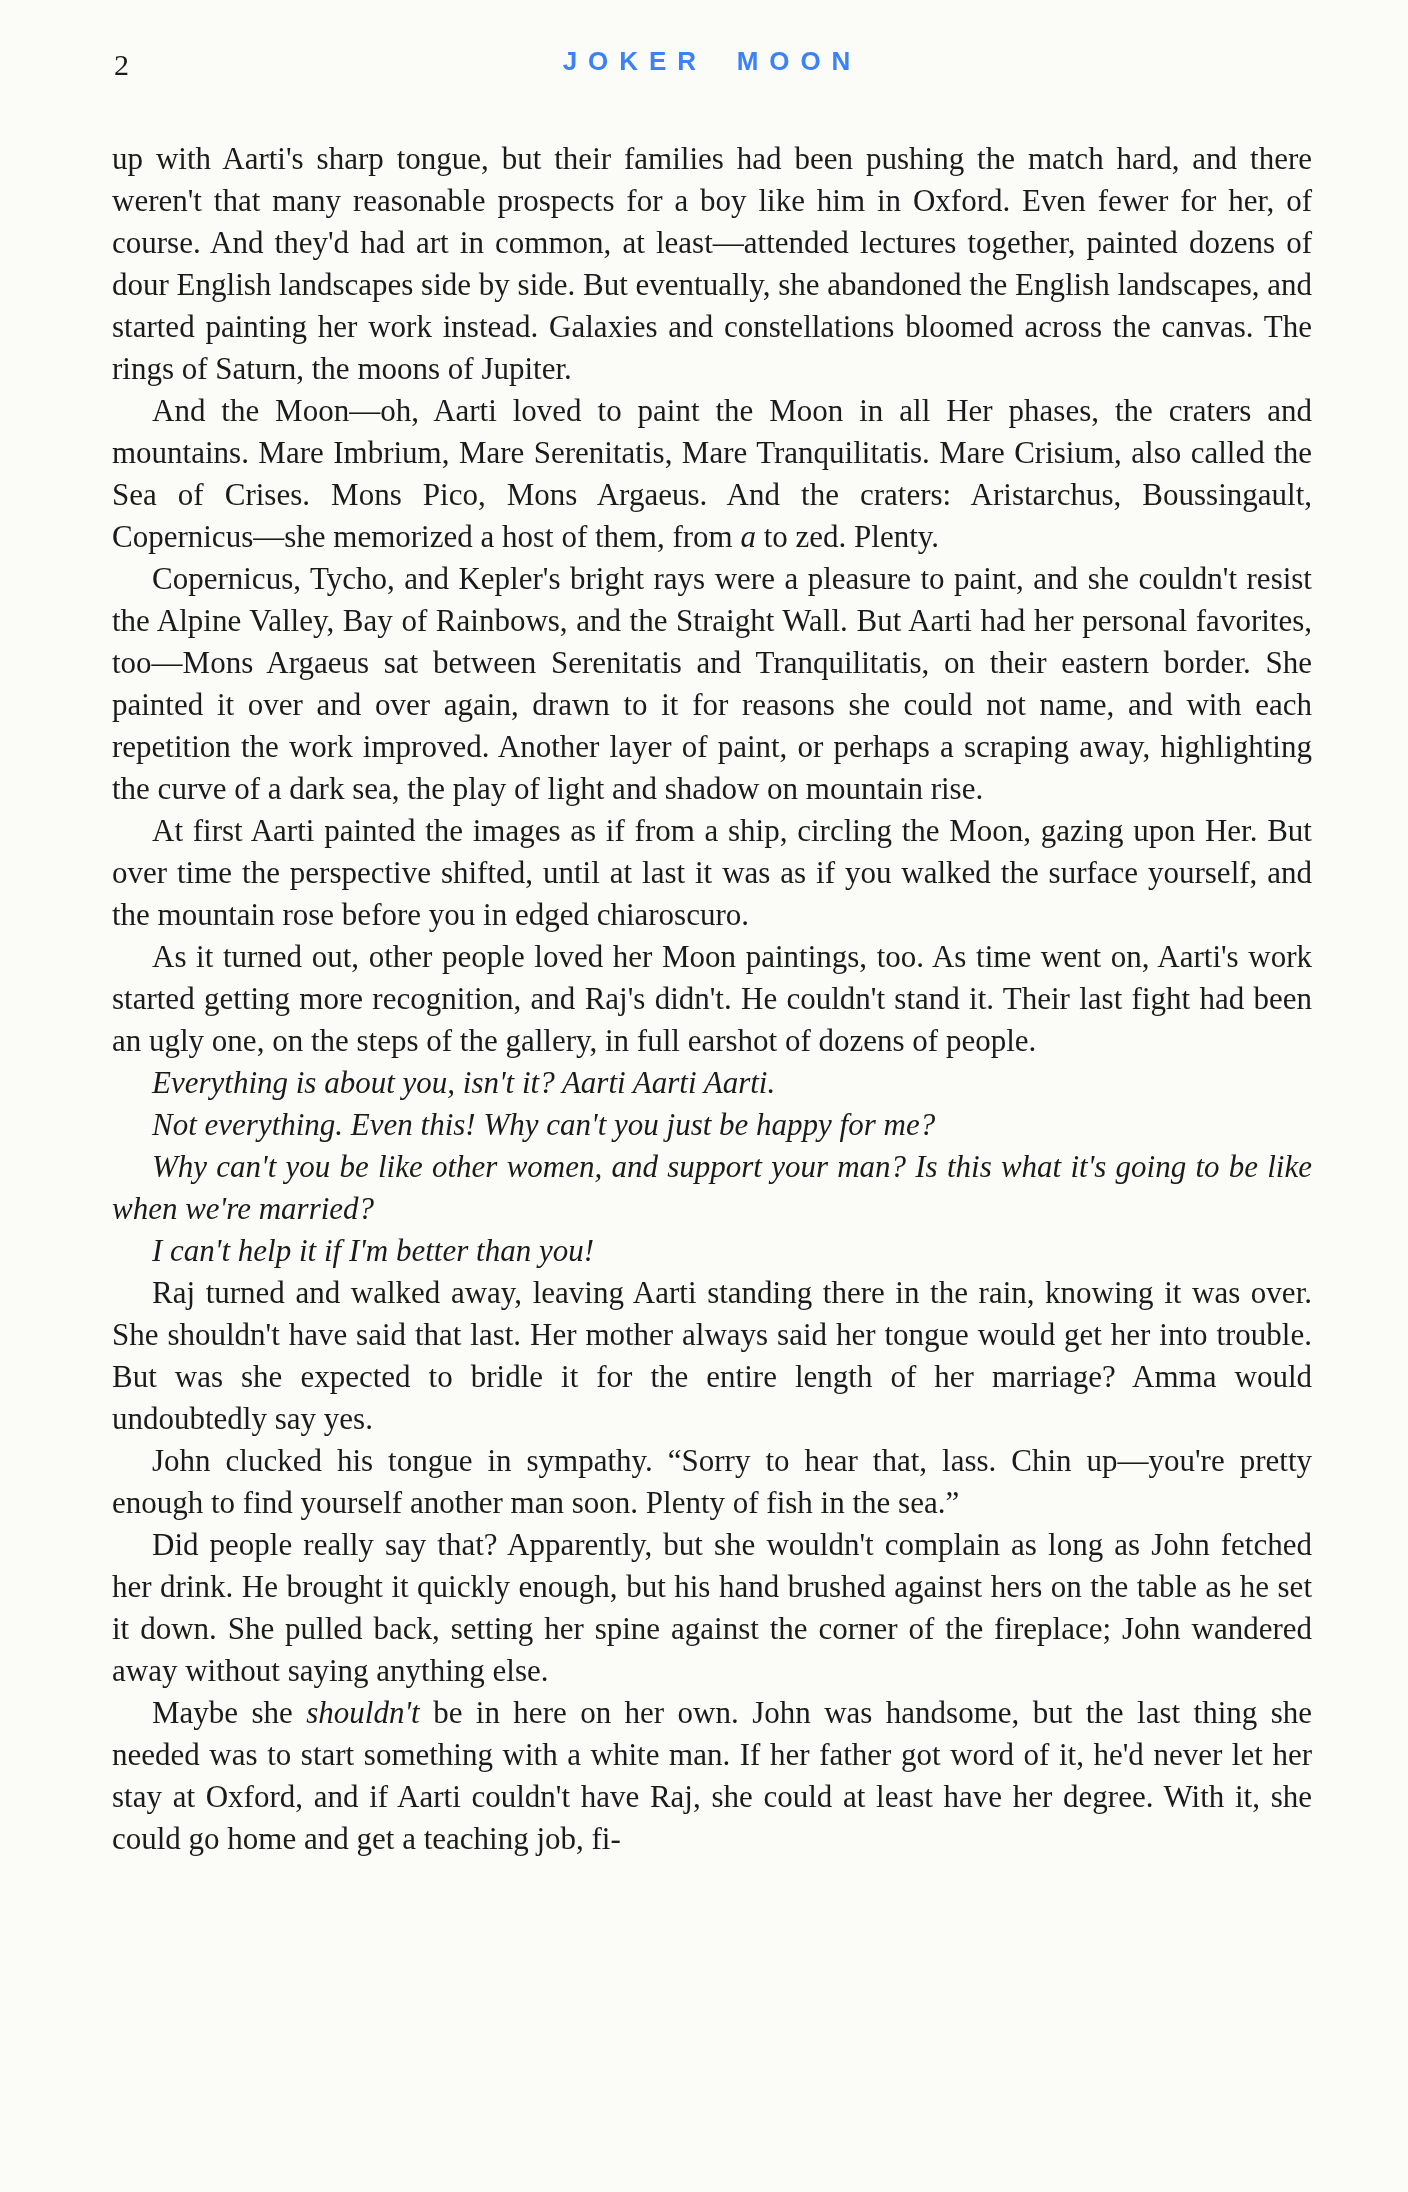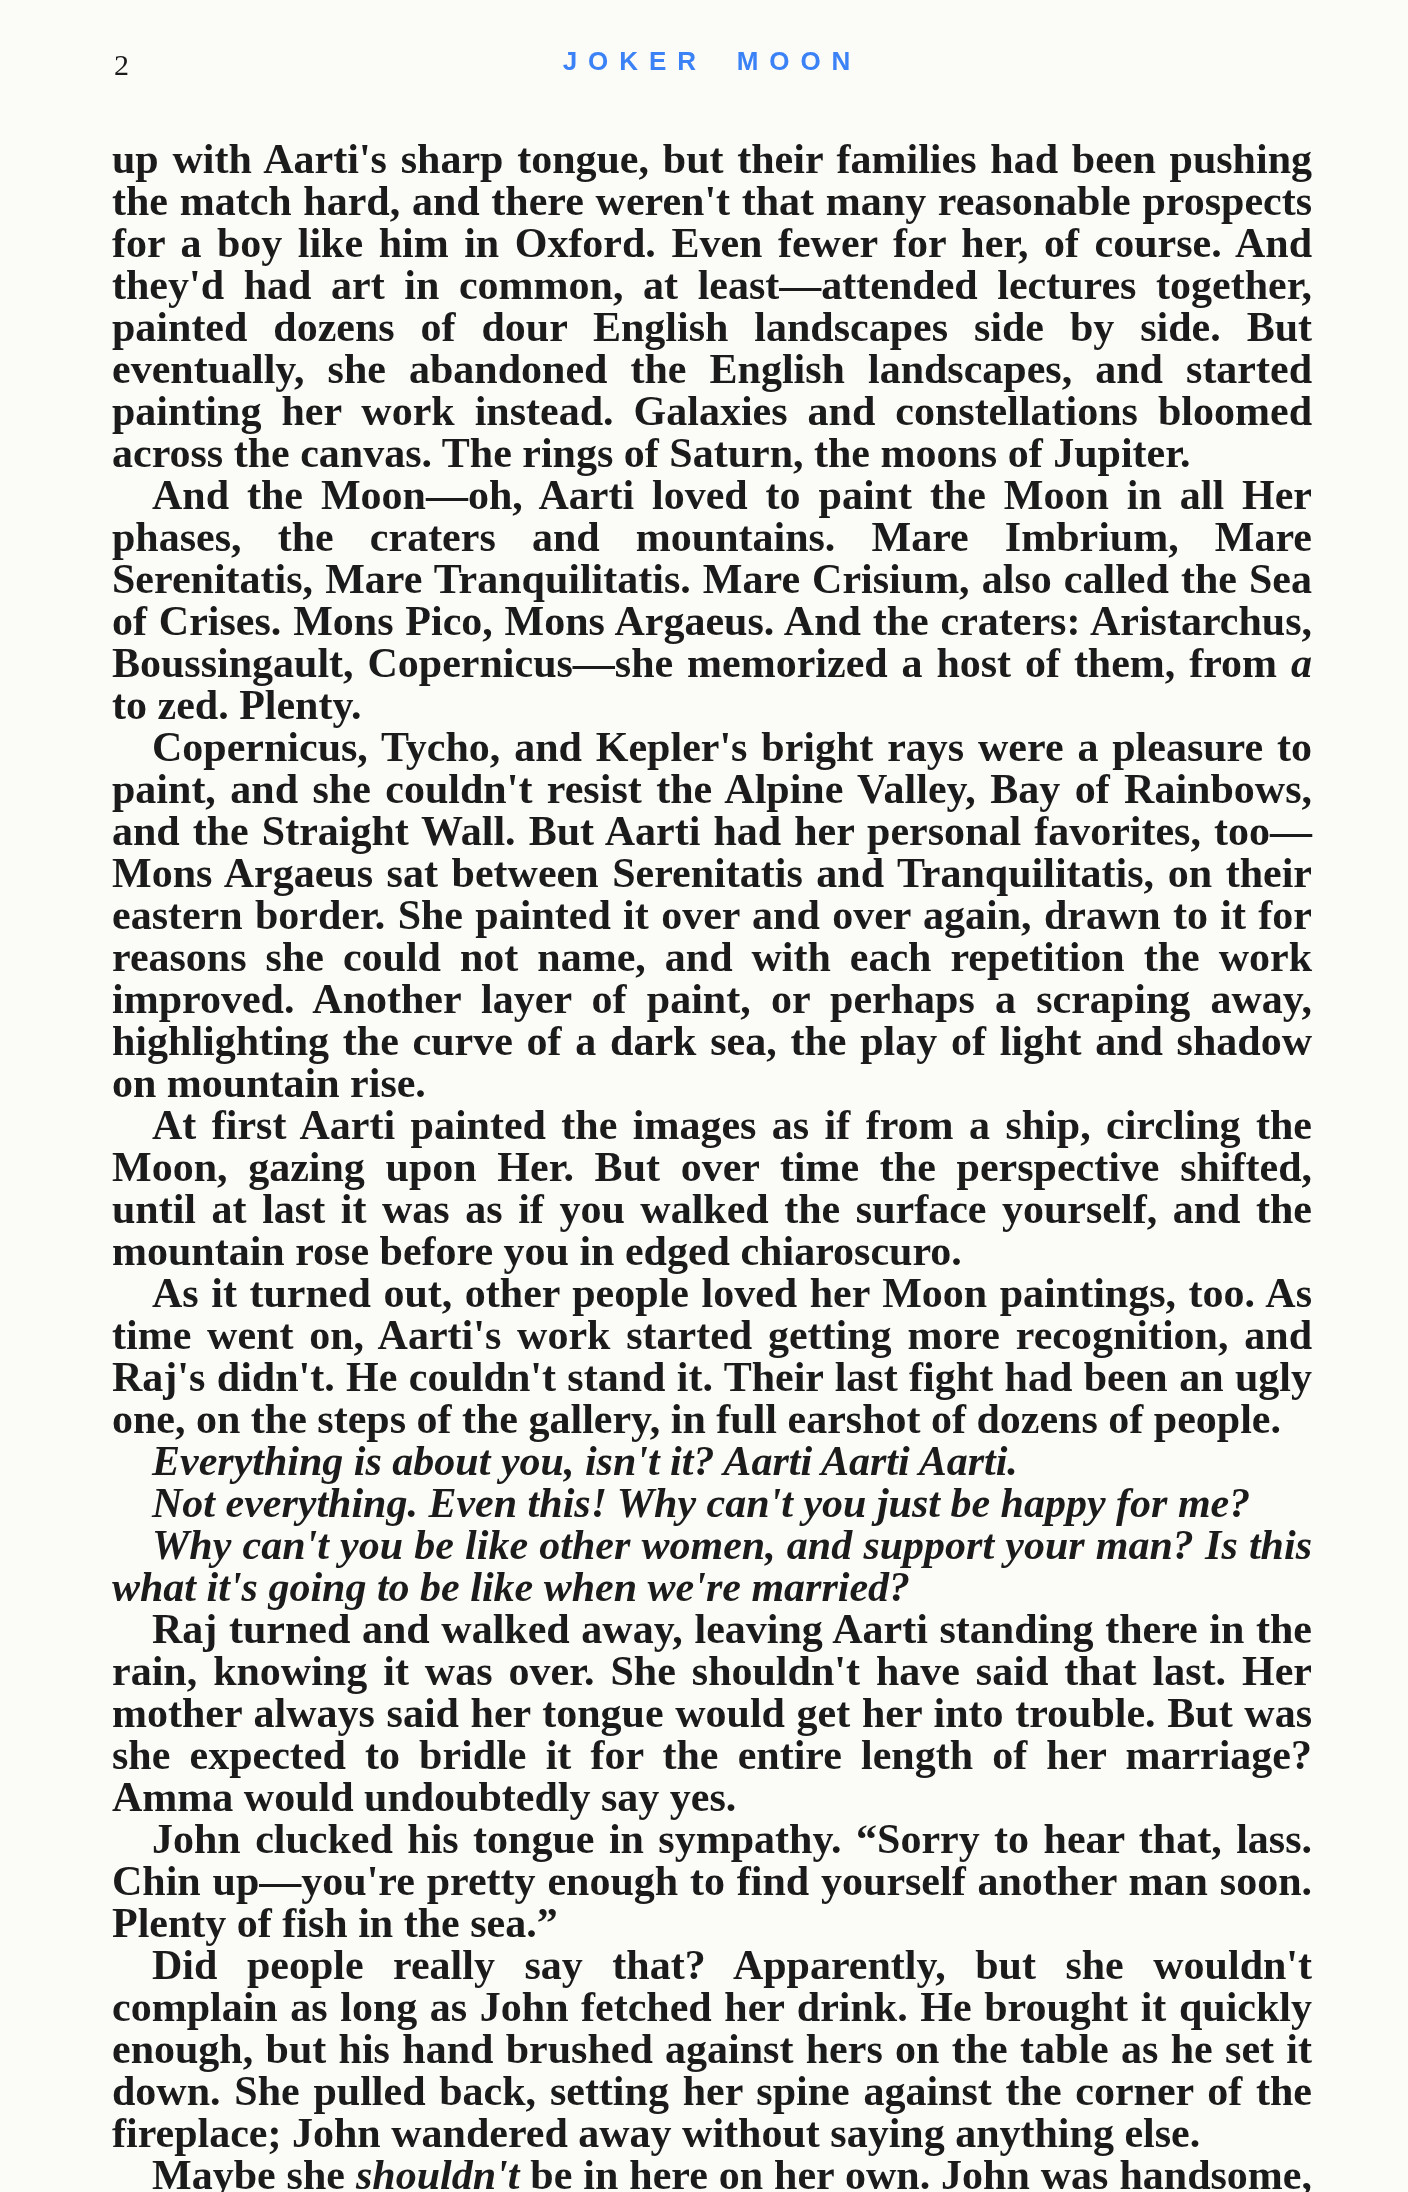--- a/index.html
+++ b/index.html
@@ -39,25 +39,24 @@
     text-align: center;
     font-family: "Liberation Sans", sans-serif;
     font-weight: bold;
     font-size: 26px;
     letter-spacing: 0.42em;
     word-spacing: 0.45em;
     color: #3b82f6;
   }
   .body-text p {
     margin: 0;
-    font-size: 42px;
+    font-size: 31px;
     line-height: 42px;
     text-align: justify;
     text-justify: inter-word;
-    font-weight: bold;
   }
   .body-text p.indent {
     text-indent: 40px;
   }
   .body-text p.no-indent {
     text-indent: 0;
   }
   .body-text p.italic {
     font-style: italic;
   }
@@ -76,18 +75,19 @@
   <div class="body-text">
 
   <p class="no-indent"><span>up with Aarti's sharp tongue, but their families had been pushing the match hard, and there weren't that many reasonable prospects for a boy like him in Oxford. Even fewer for her, of course. And they'd had art in common, at least—attended lectures together, painted dozens of dour English landscapes side by side. But eventually, she abandoned the English landscapes, and started painting her work instead. Galaxies and constellations bloomed across the canvas. The rings of Saturn, the moons of Jupiter.</span></p>
       <p class="indent"><span>And the Moon—oh, Aarti loved to paint the Moon in all Her phases, the craters and mountains. Mare Imbrium, Mare Serenitatis, Mare Tranquilitatis. Mare Crisium, also called the Sea of Crises. Mons Pico, Mons Argaeus. And the craters: Aristarchus, Boussingault, Copernicus—she memorized a host of them, from </span><i>a</i><span> to zed. Plenty.</span></p>
       <p class="indent"><span>Copernicus, Tycho, and Kepler's bright rays were a pleasure to paint, and she couldn't resist the Alpine Valley, Bay of Rainbows, and the Straight Wall. But Aarti had her personal favorites, too—Mons Argaeus sat between Serenitatis and Tranquilitatis, on their eastern border. She painted it over and over again, drawn to it for reasons she could not name, and with each repetition the work improved. Another layer of paint, or perhaps a scraping away, highlighting the curve of a dark sea, the play of light and shadow on mountain rise.</span></p>
       <p class="indent"><span>At first Aarti painted the images as if from a ship, circling the Moon, gazing upon Her. But over time the perspective shifted, until at last it was as if you walked the surface yourself, and the mountain rose before you in edged chiaroscuro.</span></p>
       <p class="indent"><span>As it turned out, other people loved her Moon paintings, too. As time went on, Aarti's work started getting more recognition, and Raj's didn't. He couldn't stand it. Their last fight had been an ugly one, on the steps of the gallery, in full earshot of dozens of people.</span></p>
       <p class="indent italic"><span>Everything is about you, isn't it? Aarti Aarti Aarti.</span></p>
       <p class="indent italic"><span>Not everything. Even this! Why can't you just be happy for me?</span></p>
       <p class="indent italic"><span>Why can't you be like other women, and support your man? Is this what it's going to be like when we're married?</span></p>
+      <p class="indent italic"><span>I can't help it if I'm better than you!</span></p>
       <p class="indent"><span>Raj turned and walked away, leaving Aarti standing there in the rain, knowing it was over. She shouldn't have said that last. Her mother always said her tongue would get her into trouble. But was she expected to bridle it for the entire length of her marriage? Amma would undoubtedly say yes.</span></p>
       <p class="indent"><span>John clucked his tongue in sympathy. “Sorry to hear that, lass. Chin up—you're pretty enough to find yourself another man soon. Plenty of fish in the sea.”</span></p>
       <p class="indent"><span>Did people really say that? Apparently, but she wouldn't complain as long as John fetched her drink. He brought it quickly enough, but his hand brushed against hers on the table as he set it down. She pulled back, setting her spine against the corner of the fireplace; John wandered away without saying anything else.</span></p>
       <p class="indent"><span>Maybe she </span><i>shouldn't</i><span> be in here on her own. John was handsome, but the last thing she needed was to start something with a white man. If her father got word of it, he'd never let her stay at Oxford, and if Aarti couldn't have Raj, she could at least have her degree. With it, she could go home and get a teaching job, fi-</span></p>
     </div>
 </div>
 
 </body></html>

